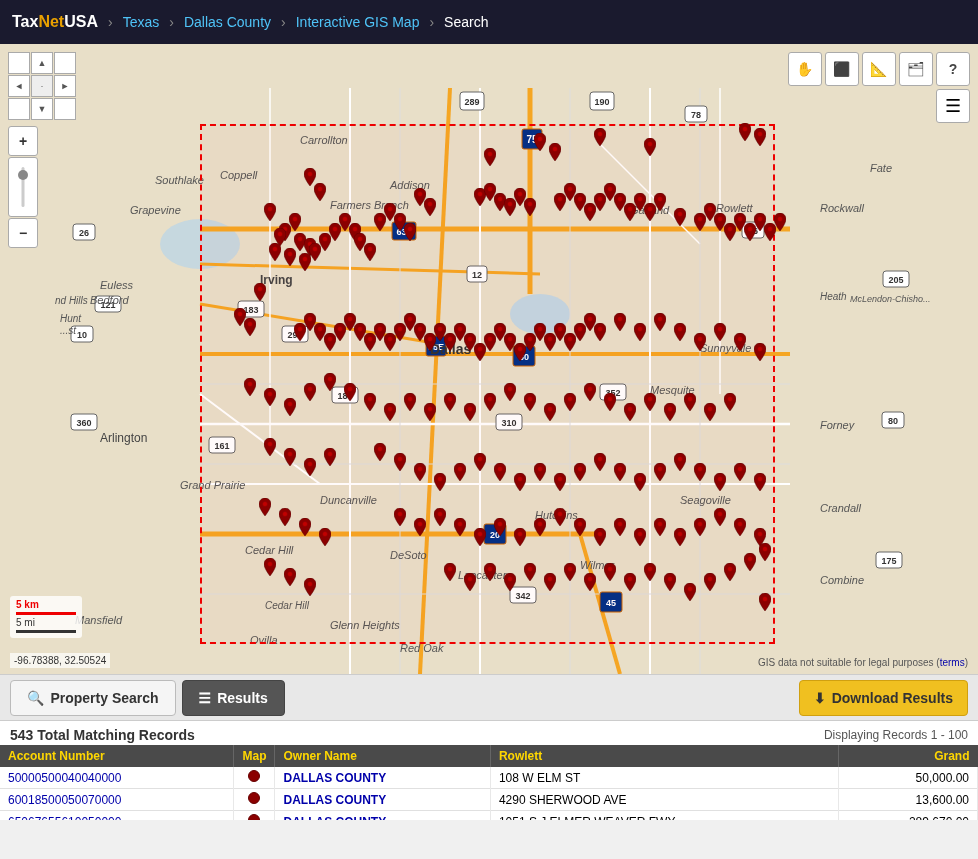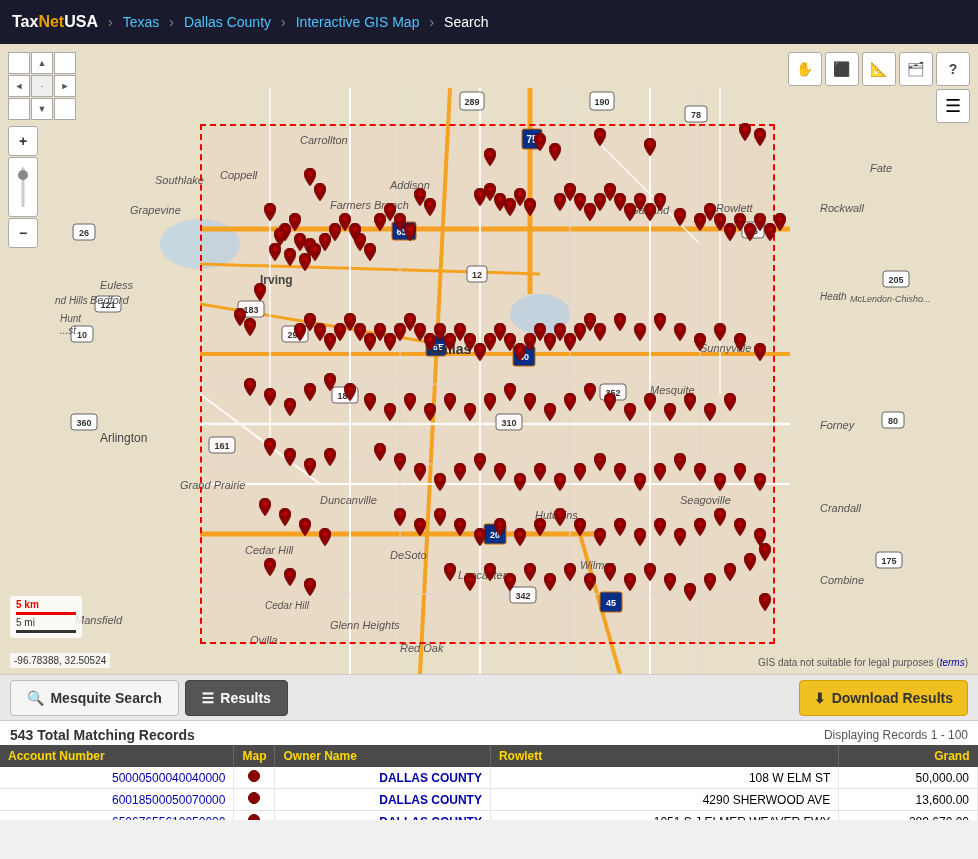--- a/index.html
+++ b/index.html
@@ -105,21 +105,21 @@
     }
 
     
     .gis-info {
       position: absolute;
       bottom: 6px;
       right: 10px;
       font-size: 10px;
       color: #555;
     }
-    .gis-info a { color: #00a; font-style: italic; }
+    .gis-info a { color: #00a; }
 
     
     .watermark {
       position: absolute;
       bottom: 30px;
       right: 10px;
       text-align: right;
     }
     .wm-tax { color: #555; font-weight: bold; font-size: 13px; }
     .wm-net { color: #e8a000; font-weight: bold; font-size: 13px; }
@@ -269,21 +269,20 @@
       text-align: left;
       font-weight: bold;
       border-right: 1px solid #666;
     }
     thead th:last-child { border-right: none; }
     tbody tr { border-bottom: 1px solid #e0e0e0; }
     tbody td {
       padding: 3px 8px;
       border-right: 1px solid #e8e8e8;
       vertical-align: middle;
-      text-align: right;
     }
     .account-link { color: #00a; text-decoration: none; cursor: pointer; }
     .map-dot {
       width: 12px;
       height: 12px;
       background: #8b0000;
       border-radius: 50%;
       display: inline-block;
       border: 1px solid #600;
     }
@@ -1299,21 +1298,21 @@
 
   <div class="gis-info">
     <span>GIS data not suitable for legal purposes</span>
     (<a>terms</a>)
   </div>
 </div>
 
 <div class="bottom-toolbar">
   <button class="search-btn">
     <span style="font-size:14px;">🔍</span>
-    <span>Mesquite Search</span>
+    <span>Property Search</span>
   </button>
   <button class="results-btn">
     <span>☰</span>
     <span>Results</span>
   </button>
   <button class="download-btn">
     <span>⬇</span>
     <span>Download Results</span>
   </button>
 </div>

